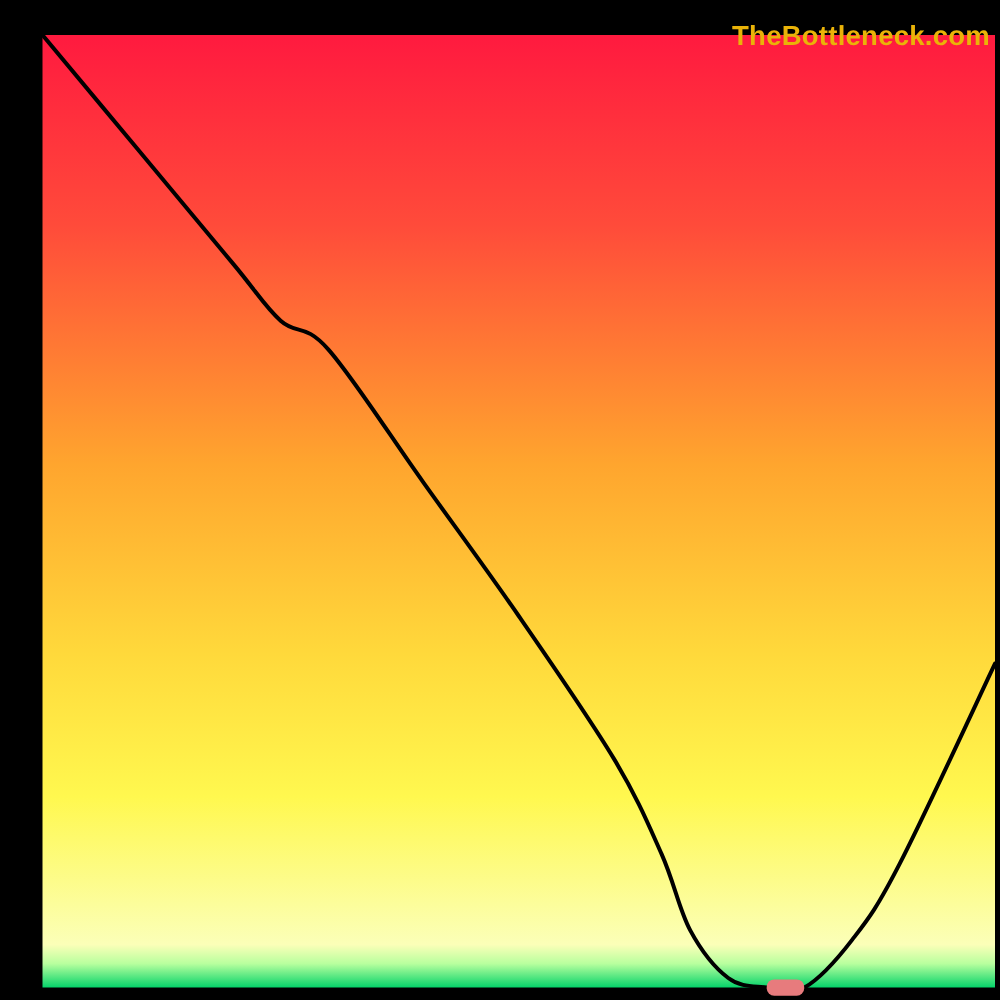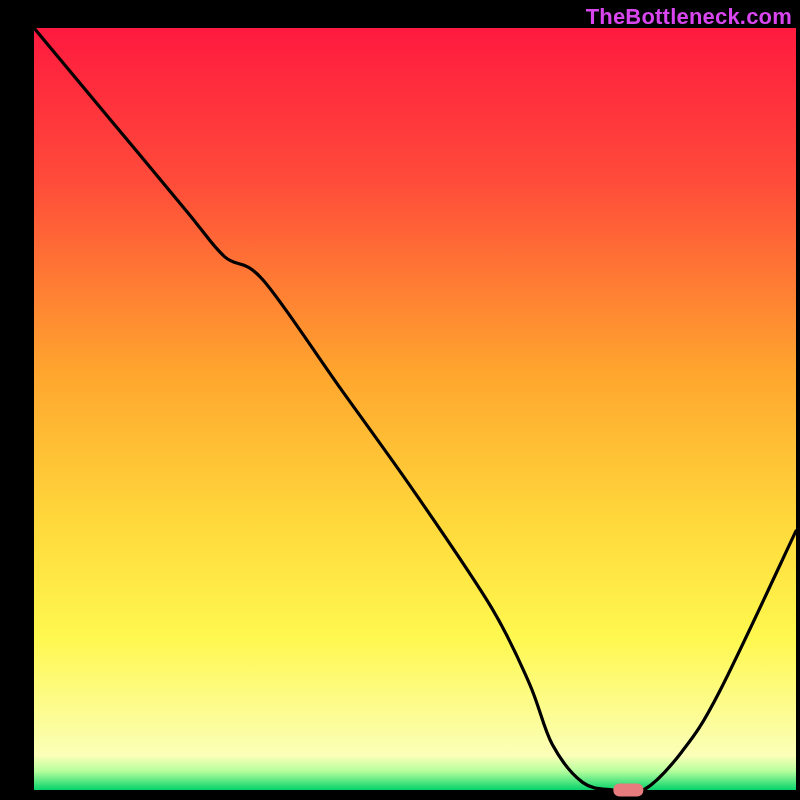--- a/index.html
+++ b/index.html
@@ -10,26 +10,26 @@
     background: #000000;
     overflow: hidden;
   }
   .stage {
     position: relative;
     width: 800px;
     height: 800px;
   }
   .watermark {
     position: absolute;
-    top: 4px;
+    top: 16px;
     right: 8px;
     font-family: Arial, Helvetica, sans-serif;
     font-size: 22px;
     font-weight: 600;
-    color: #d946ef;
+    color: #eab308;
     letter-spacing: 0.2px;
     user-select: none;
   }
   svg {
     display: block;
   }
 </style>
 </head>
 <body>
 

